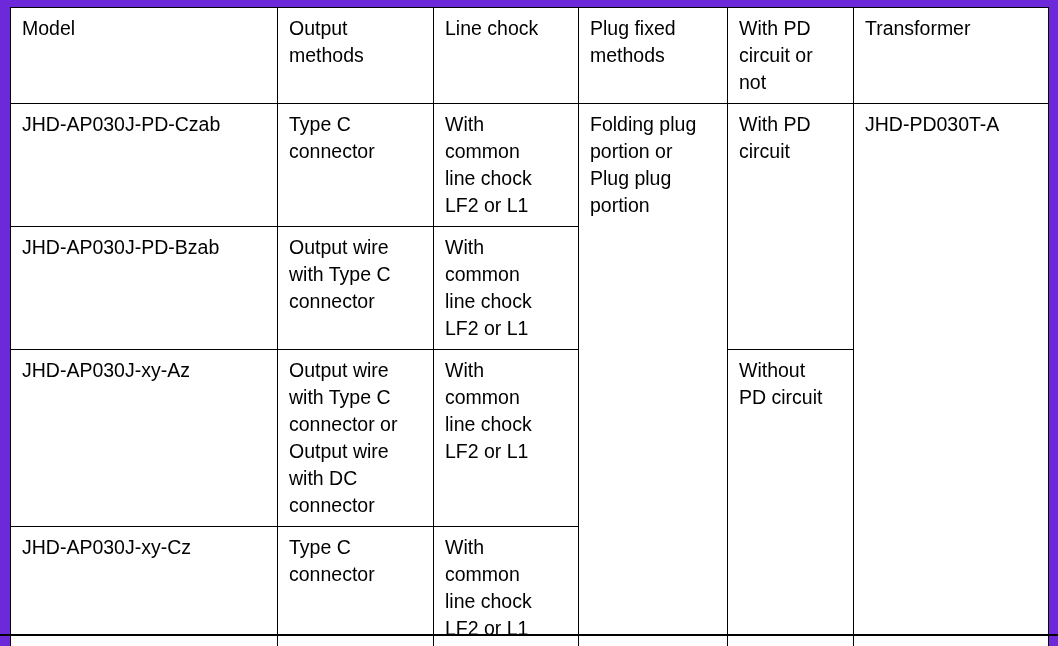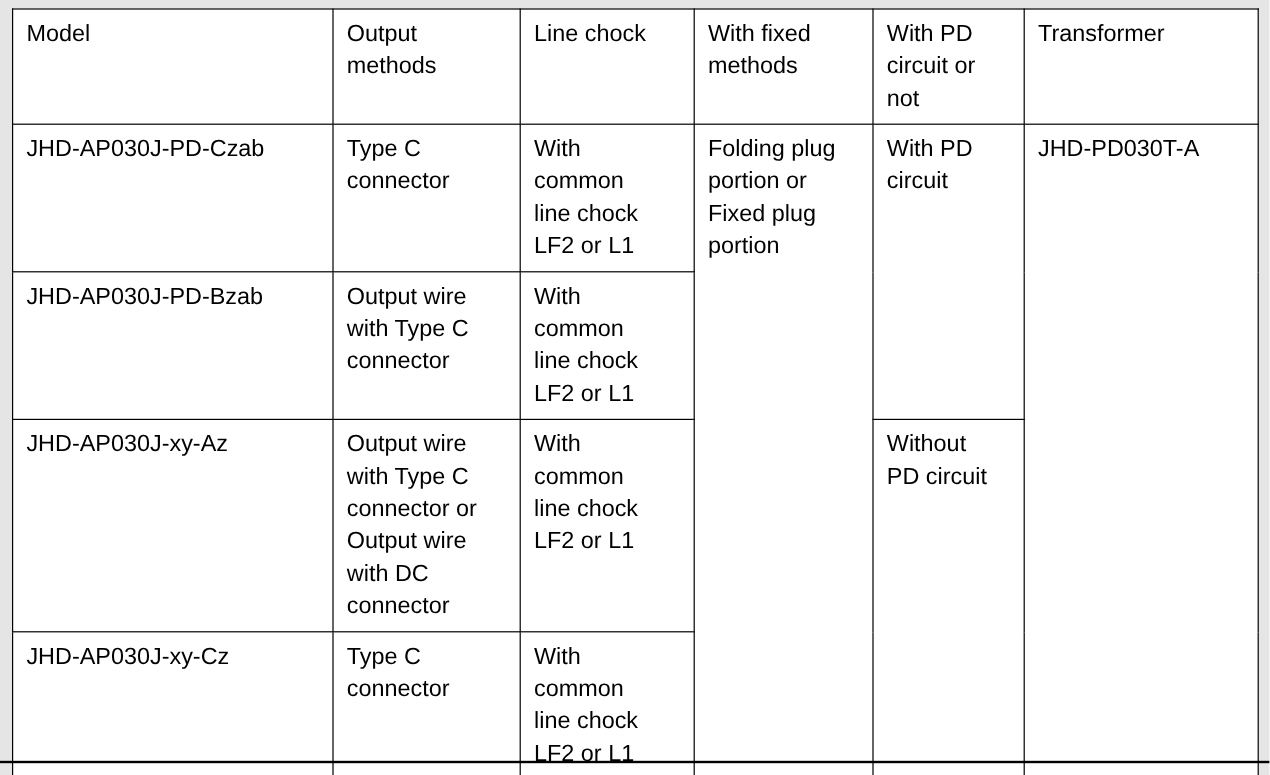--- a/index.html
+++ b/index.html
@@ -13,21 +13,21 @@
     height: 646px;
     font-family: "Liberation Sans", sans-serif;
     color: #000000;
     overflow: hidden;
   }
 
   .page {
     position: relative;
     width: 1058px;
     height: 646px;
-    background: #e5e5e5;
+    background: #6d28d9;
   }
 
   
   .spec-table-wrap {
     position: absolute;
     left: 10px;
     top: 7px;
     width: 1038px;
   }
 
@@ -99,21 +99,21 @@
             <span class="cell-text">Model</span>
           </td>
           <td>
             <span class="cell-text">Output
 methods</span>
           </td>
           <td>
             <span class="cell-text">Line chock</span>
           </td>
           <td>
-            <span class="cell-text">With fixed
+            <span class="cell-text">Plug fixed
 methods</span>
           </td>
           <td>
             <span class="cell-text">With PD
 circuit or
 not</span>
           </td>
           <td>
             <span class="cell-text">Transformer</span>
           </td>
@@ -129,21 +129,21 @@
           </td>
           <td>
             <span class="cell-text">With
 common
 line chock
 LF2 or L1</span>
           </td>
           <td rowspan="4">
             <span class="cell-text">Folding plug
 portion or
-Fixed plug
+Plug plug
 portion</span>
           </td>
           <td rowspan="2">
             <span class="cell-text">With PD
 circuit</span>
           </td>
           <td rowspan="4">
             <span class="cell-text">JHD-PD030T-A</span>
           </td>
         </tr>

